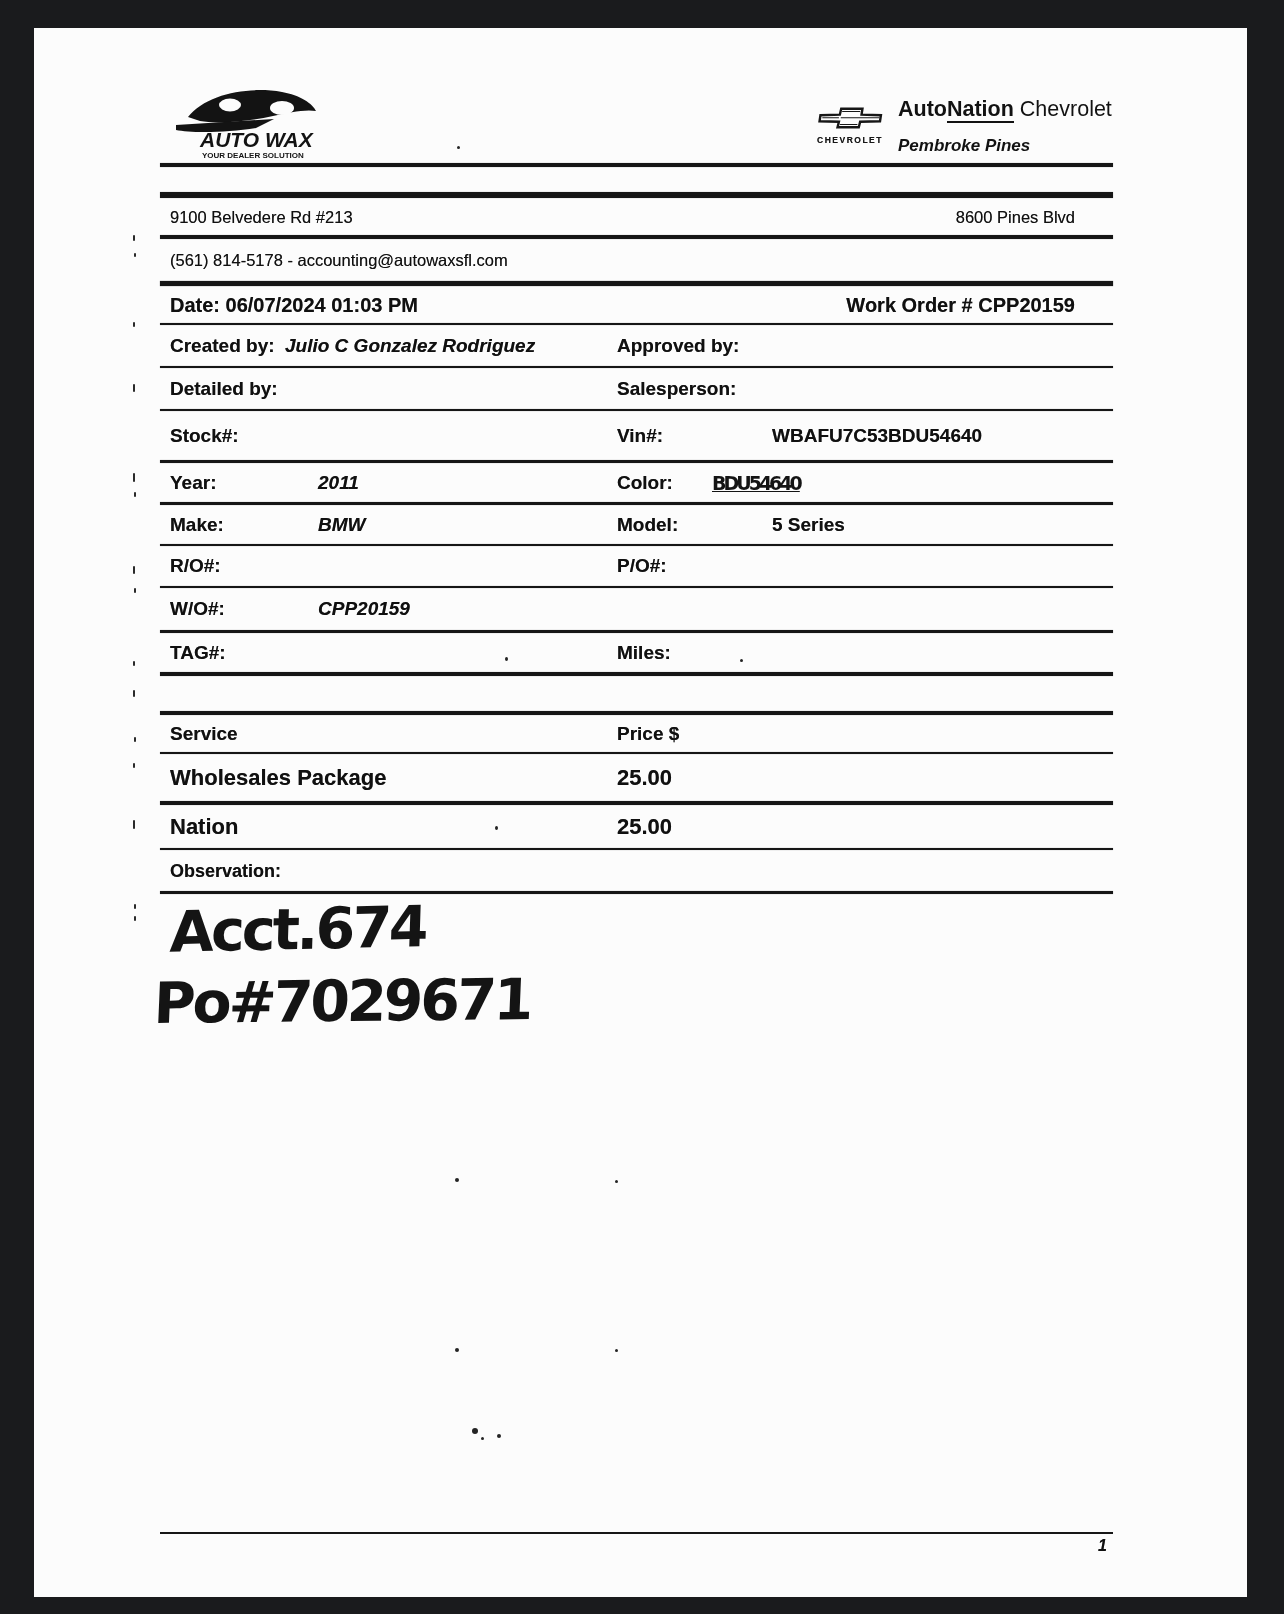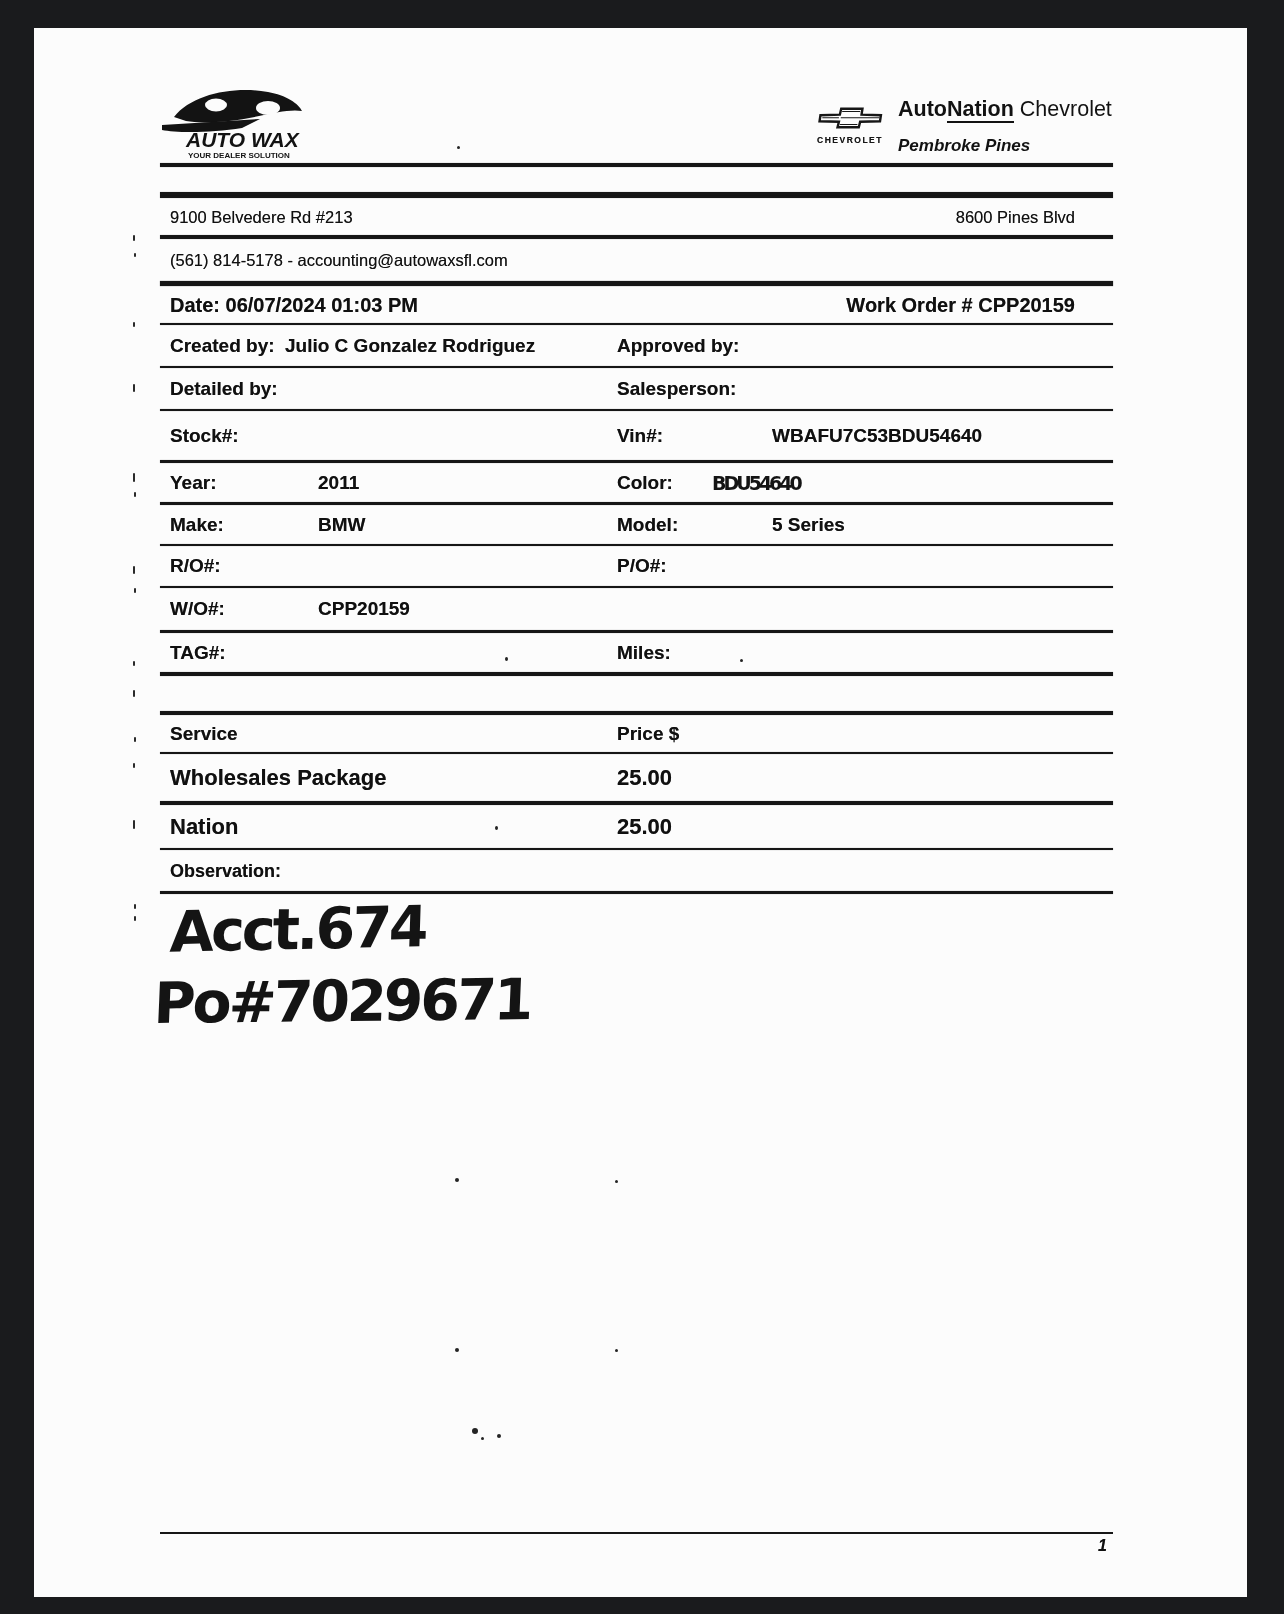--- a/index.html
+++ b/index.html
@@ -1,21 +1,21 @@
 <!DOCTYPE html>
 <html><head>
 <meta charset="utf-8">
 <style>
   html,body{margin:0;padding:0;background:#congruent;}
   body{background:#1a1b1d;font-family:"Liberation Sans", sans-serif;}
   .stage{position:relative;width:1284px;height:1614px;background:#1a1b1d;overflow:hidden;}
   .page{position:absolute;left:34px;top:28px;width:1213px;height:1569px;background:#fcfcfc;color:#101010;}
   .logo-area{position:absolute;left:0;top:0;width:1213px;height:135px;}
   
-  .aw-logo{position:absolute;left:128px;top:56px;width:160px;height:82px;}
+  .aw-logo{position:absolute;left:142px;top:56px;width:160px;height:82px;}
   
   .an-logo{position:absolute;left:778px;top:70px;width:340px;height:60px;}
   .an-top{display:flex;align-items:flex-start;}
   .an-bowtie{width:76px;text-align:center;margin-top:8px;}
   .an-bowtie .bt-label{display:block;font-size:8.5px;font-weight:bold;letter-spacing:1.5px;color:#161616;margin-top:1px;}
   .an-text{margin-left:10px;line-height:1.05;}
   .an-name{font-size:21.5px;color:#121212;white-space:nowrap;}
   .an-name .bold{font-weight:bold;}
   .an-name .und{font-weight:bold;border-bottom:2px solid #121212;padding-bottom:0px;}
   .an-dealer{font-size:17px;font-weight:bold;font-style:italic;color:#121212;margin-top:16px;}
@@ -23,32 +23,32 @@
   .doc{position:absolute;left:126px;top:135px;width:953px;}
   .rl{height:2px;background:#161616;box-shadow:0 0 1px rgba(0,0,0,.55);}
   .rl.t3{height:3px;}
   .rl.t4{height:4px;}
   .rl.t5{height:5px;}
   .hrow,.grow{position:relative;}
   .hrow .left{position:absolute;left:10px;top:50%;transform:translateY(-50%);white-space:nowrap;}
   .hrow .right{position:absolute;right:38px;top:50%;transform:translateY(-50%);white-space:nowrap;text-align:right;}
   .grow span{position:absolute;top:50%;transform:translateY(-50%);white-space:nowrap;font-weight:bold;font-size:19px;}
   .grow .gl1{left:10px;}
-  .grow .gv1{left:158px;}
+  .grow .gv1{left:158px;font-style:italic;}
   .grow .gl2{left:457px;}
   .grow .gv2{left:612px;}
   .b{font-weight:bold;}
   .fs16{font-size:16.5px;}
   .fs17{font-size:17.5px;}
   .fs20{font-size:20px;}
   .fs22{font-size:22px;}
   .txt{color:#101010;text-shadow:0 0 .4px rgba(10,10,10,.55);}
   
   .hand{font-family:"DejaVu Sans", sans-serif;font-weight:600;color:#141414;letter-spacing:-3px;}
-  .hand-color{position:absolute;left:552px;top:-16px;font-size:50px;transform:skewX(-4deg) scaleY(1.05);z-index:6;}
+  .hand-color{position:absolute;left:552px;top:-16px;font-size:50px;transform:skewX(-4deg) scaleY(1.05);z-index:6;text-decoration:underline;}
   .hand-block{padding-left:6px;margin-top:2px;}
   .hand-line1{font-size:57px;transform:skewX(-3deg) rotate(-1.2deg);display:inline-block;margin-left:4px;}
   .hand-line2{font-size:57px;transform:skewX(-3deg) rotate(-0.6deg);display:inline-block;margin-left:-12px;margin-top:6px;}
   
   .footer-rule{position:absolute;left:126px;top:1504px;width:953px;height:2px;background:#161616;}
   .page-num{position:absolute;left:1064px;top:1509px;font-size:16px;font-weight:bold;font-style:italic;}
   
   .tick{position:absolute;width:2px;background:#2a2a2a;border-radius:1px;}
   .dot{position:absolute;background:#242424;border-radius:50%;}
 </style>

